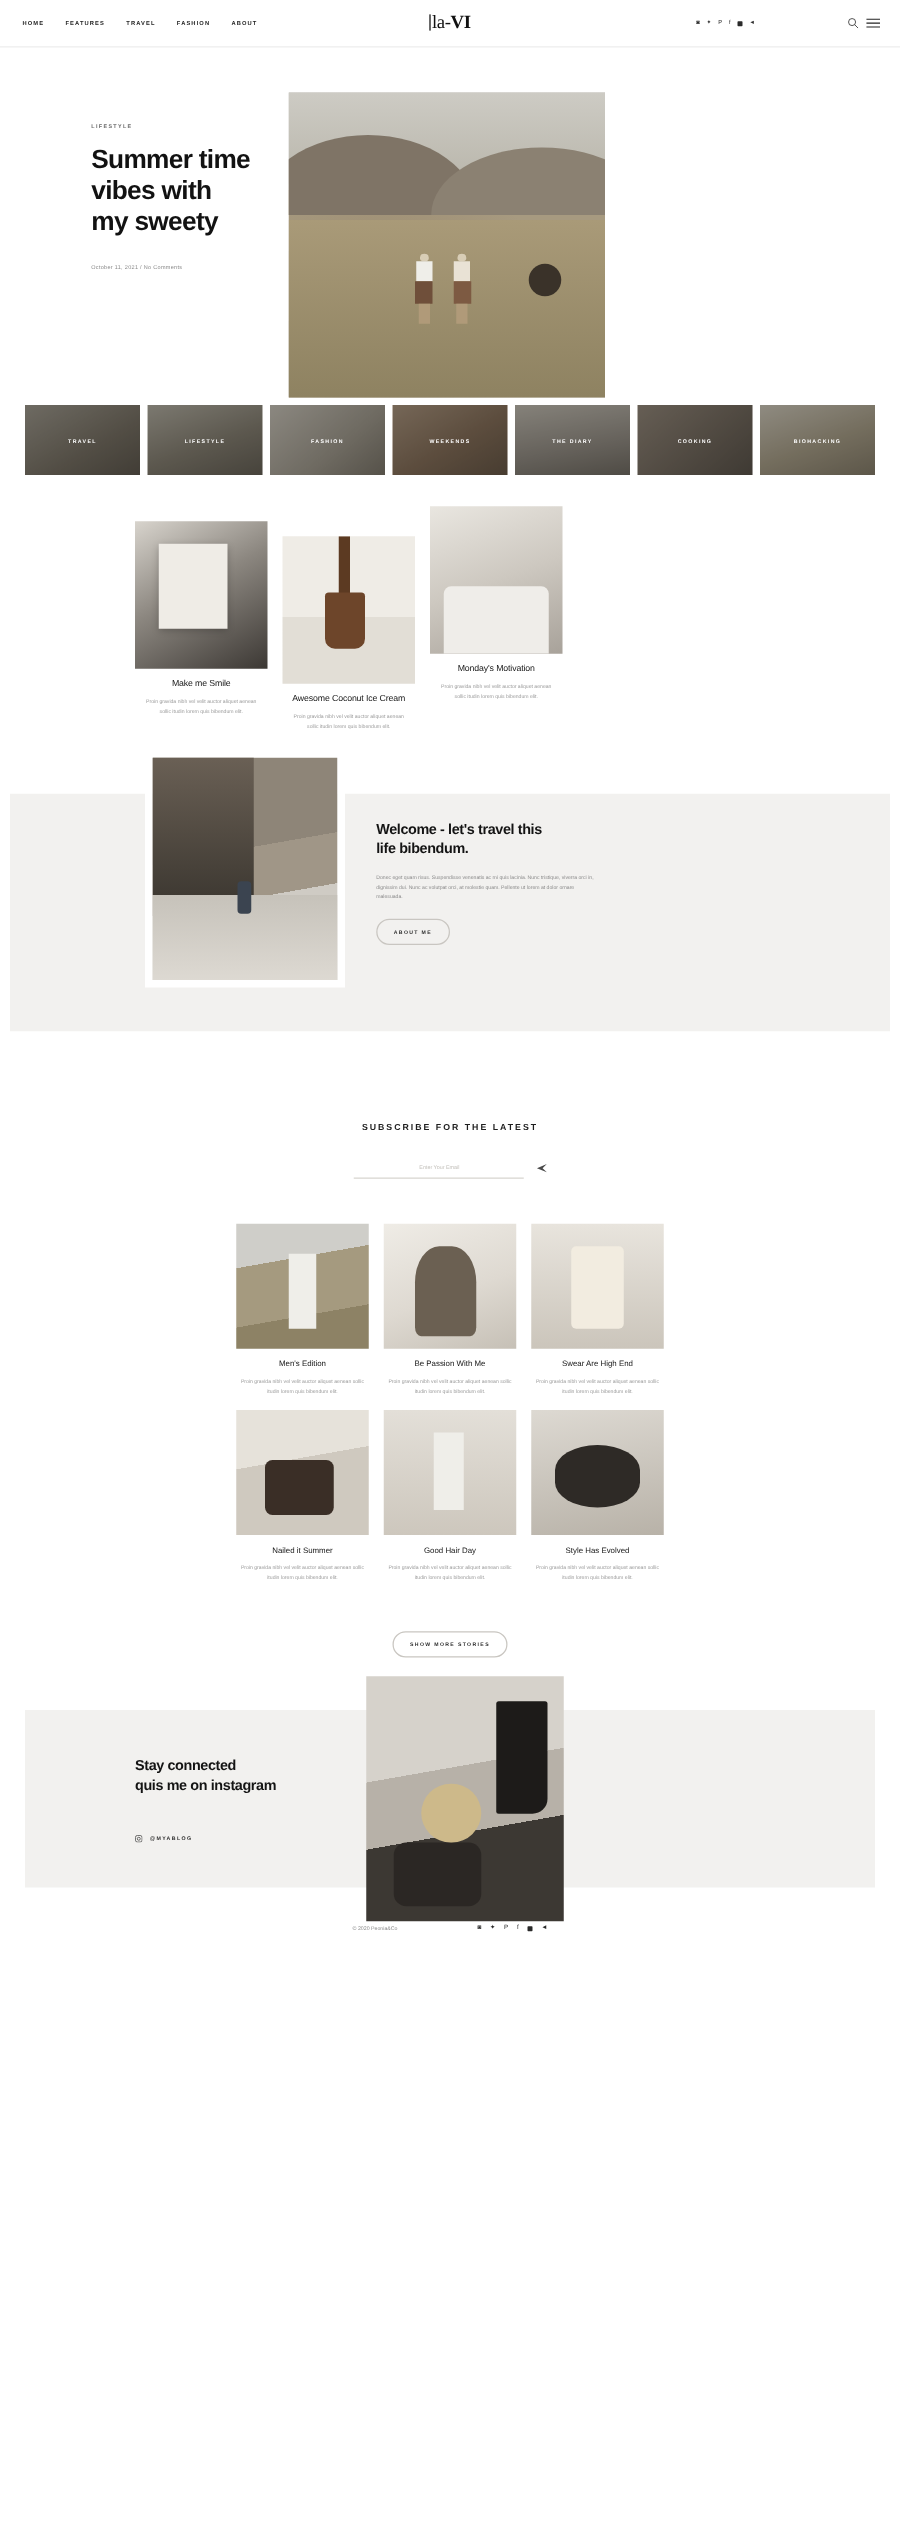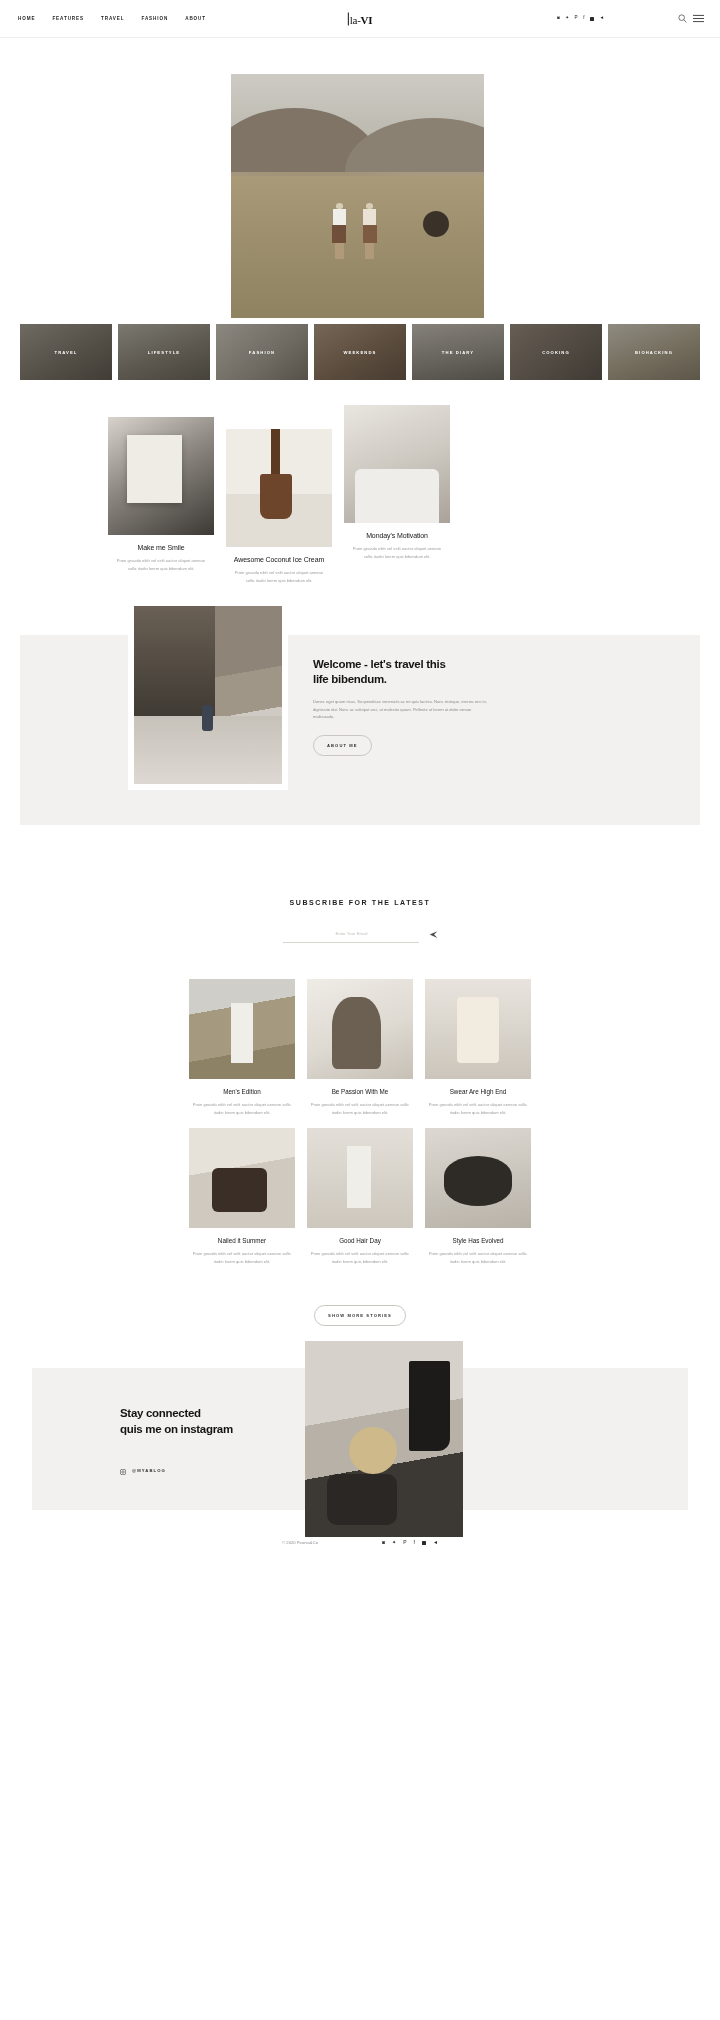--- a/index.html
+++ b/index.html
@@ -31,21 +31,21 @@
     color: #1f1f1f;
     text-decoration: none;
     text-transform: uppercase;
     cursor: pointer;
   }
   .logo {
     position: absolute;
     left: 50%;
     top: 50%;
     transform: translate(-50%,-50%);
-    font-size: 11px;
+    font-size: 15px;
     letter-spacing: -0.3px;
     color: #111;
     font-family: "Liberation Serif", serif;
     font-weight: 400;
     white-space: nowrap;
   }
   .logo .bar { display:inline-block; width:1px; height:13px; background:#111; vertical-align:-2px; margin-right:1px;}
   .logo .hv { font-weight: 700; }
   .header-right {
     margin-left: auto;
@@ -125,21 +125,21 @@
   .pa .thumb::after{content:"";position:absolute;left:18%;top:15%;width:52%;height:58%;background:#efece6;box-shadow:0 2px 6px rgba(0,0,0,.25);}
   .pb { left: 226px; top: 12px; }
   .pb .thumb { height: 118px; background: linear-gradient(#efece6 0 55%, #e2ded6 55% 100%); position:relative; overflow:hidden;}
   .pb .thumb::before{content:"";position:absolute;left:42%;top:0;width:9%;height:48%;background:#5c3a22;}
   .pb .thumb::after{content:"";position:absolute;left:32%;top:38%;width:30%;height:38%;background:#6d452a;border-radius:3px 3px 8px 8px;}
   .pc { left: 344px; top: -12px; }
   .pc .thumb { height: 118px; background: linear-gradient(160deg,#e9e6e0,#cdc8c0 50%,#a8a29a); position:relative; overflow:hidden;}
   .pc .thumb::after{content:"";position:absolute;left:10%;bottom:0;width:80%;height:46%;background:#efede9;border-radius:6px 6px 0 0;}
 
   
-  .welcome-band { background: #f2f1ef; height: 190px; margin: 0 20px; margin-top: 8px; position: relative; }
+  .welcome-band { background: #f2f1ef; height: 190px; margin: 0 8px; margin-top: 8px; position: relative; }
   .welcome-wrap { position: relative; }
   .welcome-img {
     position: absolute; left: 108px; top: -35px; width: 160px; height: 190px;
     border: 6px solid #fff;
     background: linear-gradient(170deg,#8e8578 0 42%, #a09687 42% 62%, #cfcbc4 62% 100%);
     overflow: hidden;
   }
   .welcome-img .rock { position:absolute; left:0; top:0; width:55%; height:62%; background:linear-gradient(#6a6055,#3f3a33);}
   .welcome-img .sea { position:absolute; left:0; right:0; bottom:0; height:38%; background:linear-gradient(#c6c2ba,#ddd9d2);}
   .welcome-img .person { position:absolute; left:46%; bottom:30%; width:11px; height:26px; background:#3b4450; border-radius:3px;}
@@ -179,21 +179,21 @@
   .t4 { background: linear-gradient(170deg,#e6e2da 0 40%, #cfc9bf 40% 100%);}
   .t4::after{content:"";position:absolute;left:22%;top:40%;width:52%;height:44%;background:#3a2e26;border-radius:6px;}
   .t5 { background: linear-gradient(180deg,#e3dfd8,#cdc7bd);}
   .t5::after{content:"";position:absolute;left:38%;top:18%;width:22%;height:62%;background:#efeee9;}
   .t6 { background: linear-gradient(170deg,#ddd9d2,#b8b2a8);}
   .t6::after{content:"";position:absolute;left:18%;top:28%;width:64%;height:50%;background:#2e2a26;border-radius:50%/40%;}
 
   .showmore-wrap { text-align: center; margin-top: 26px; }
 
   
-  .insta-band { background: #f2f1ef; height: 142px; margin: 0 32px; margin-top: 42px; position: relative;}
+  .insta-band { background: #f2f1ef; height: 142px; margin: 0 20px; margin-top: 42px; position: relative;}
   .insta-h { position:absolute; left: 88px; top: 38px; font-size: 11.5px; line-height: 15.5px; font-weight: 700; letter-spacing:-0.3px; color:#141414;}
   .insta-handle { position:absolute; left: 88px; top: 93px; display:flex; align-items:center; gap:6px;}
   .insta-handle .lbl { font-size: 4.2px; letter-spacing: 1.1px; font-weight:700; color:#2c2c2c; text-transform:uppercase;}
   .insta-img {
     position:absolute; left: 273px; top: -27px; width: 158px; height: 196px;
     background: linear-gradient(170deg,#d6d2cb 0 38%, #b7b1a8 38% 62%, #3c3833 62% 100%);
     overflow:hidden;
   }
   .insta-img .glass { position:absolute; left:28%; top:44%; width:30%; height:24%; border-radius:50%; background:#cdb98a;}
   .insta-img .heel { position:absolute; right:8%; top:10%; width:26%; height:46%; background:#1d1b19; border-radius:2px 2px 12px 2px;}
@@ -240,20 +240,29 @@
       <svg width="11" height="9" viewBox="0 0 16 12">
           <line x1="0" y1="1.5" x2="16" y2="1.5" stroke="#222" stroke-width="1.2"></line>
           <line x1="0" y1="6" x2="16" y2="6" stroke="#222" stroke-width="1.2"></line>
           <line x1="0" y1="10.5" x2="16" y2="10.5" stroke="#222" stroke-width="1.2"></line>
         </svg>
     </div>
   </div>
 </div>
 
 <section class="hero">
+  <div class="hero-text">
+    <div class="kicker">LIFESTYLE</div>
+    <h1 class="hero-title">
+      <span>Summer time</span><br>
+      <span>vibes with</span><br>
+      <span>my sweety</span>
+    </h1>
+    <div class="hero-meta">October 11, 2021 / No Comments</div>
+  </div>
   <div class="hero-img">
     <div class="sky"></div>
     <div class="hill"></div>
     <div class="hill2"></div>
     <div class="field"></div>
     <div class="fig" style="left:40%;">
       <div class="head"></div>
         <div class="top"></div>
         <div class="skirt"></div>
         <div class="legs"></div>

